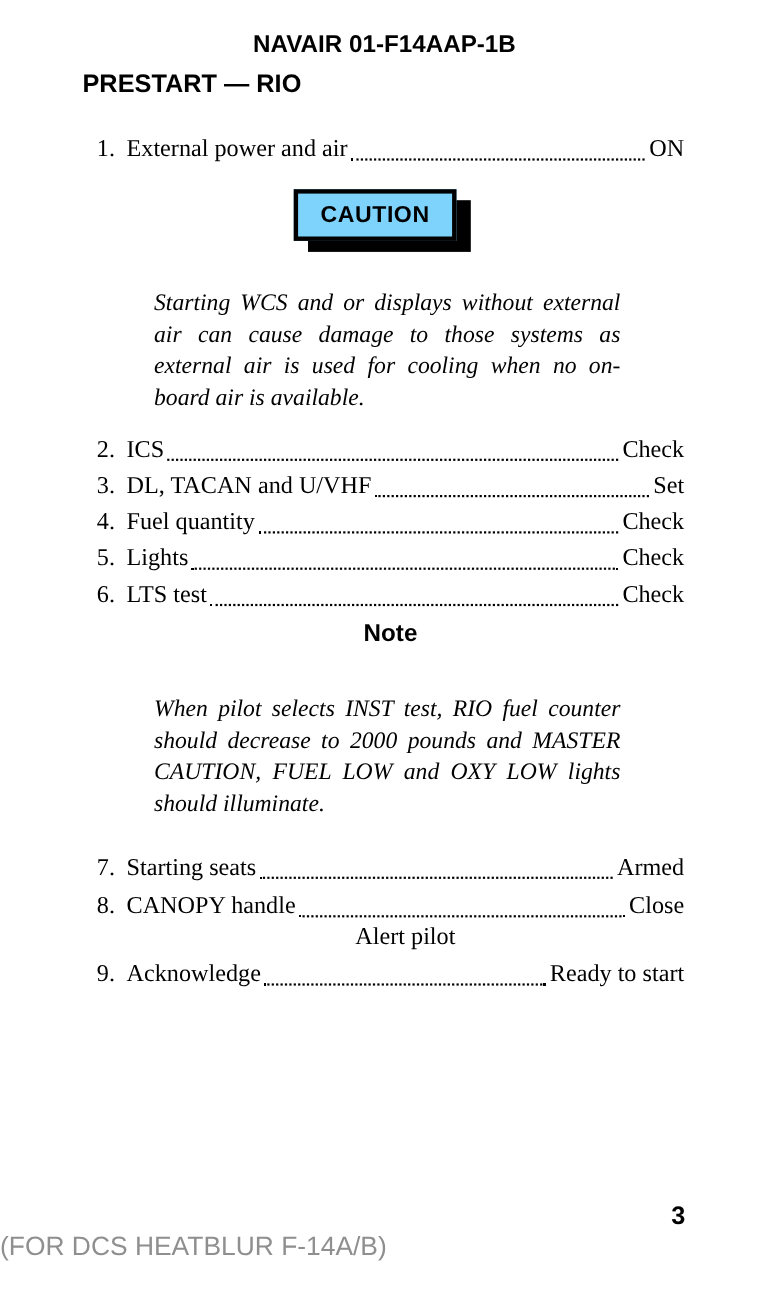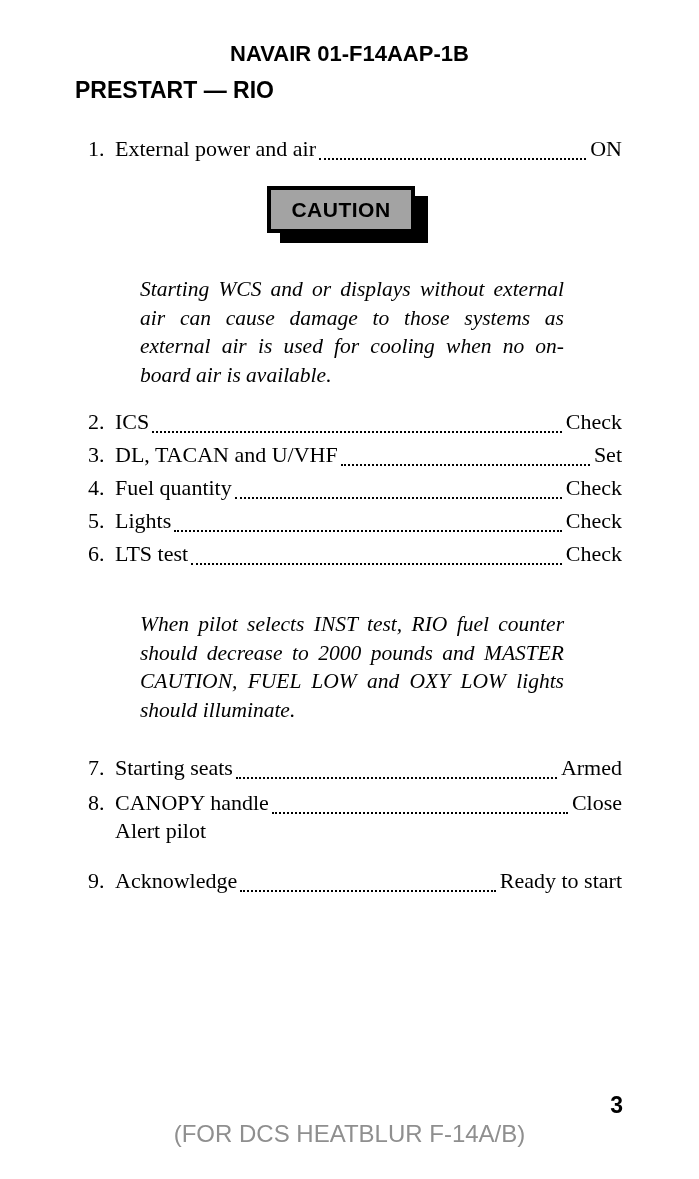--- a/index.html
+++ b/index.html
@@ -5,21 +5,21 @@
   html, body { margin: 0; padding: 0; }
   body {
     width: 699px; height: 1179px;
     background: #ffffff;
     font-family: "Liberation Serif", serif;
     color: #000000;
     position: relative;
     overflow: hidden;
   }
   .doc-title {
-    padding-top: 43px;
+    padding-top: 29px;
     text-align: center;
     font-family: "Liberation Sans", sans-serif;
     font-weight: bold;
     font-size: 22px;
     line-height: 22px;
   }
   .section-title {
     margin: 14px 0 0 75px;
     font-family: "Liberation Sans", sans-serif;
     font-weight: bold;
@@ -47,21 +47,21 @@
     margin: 0 4px 0 3px;
     min-width: 20px;
   }
   .check-row .val { flex: none; }
   .item-1 { margin-top: 34px; }
   .caution-box {
     margin: 23px 0 0 179px;
     width: 140px;
     height: 39px;
     border: 4px solid #000;
-    background: #a3a3a3;
+    background: #7dd3fc;
     box-shadow: 13px 10px 0 #000;
     text-align: center;
     line-height: 39px;
     font-family: "Liberation Sans", sans-serif;
     font-weight: bold;
     font-size: 21px;
     letter-spacing: 0.5px;
   }
   .body-para {
     margin: 42px 0 0 52px;
@@ -81,35 +81,36 @@
     font-size: 22px;
     line-height: 24px;
   }
   .note-para { }
   .list-7-9 { margin-top: 30px; }
   .list-7-9 .check-row { margin-bottom: 7px; }
   .continuation {
     margin-left: 27px;
     font-size: 22px;
     line-height: 27px;
-    margin-bottom: 23px;
+    margin-bottom: 7px;
+    text-align: center;
   }
   .page-number {
     position: absolute;
     top: 1092px;
     right: 76px;
     font-family: "Liberation Sans", sans-serif;
     font-weight: bold;
     font-size: 23px;
   }
   .footer-note {
     position: absolute;
     top: 1120px;
     left: 0; right: 0;
-    text-align: center;
+    text-align: left;
     font-family: "Liberation Sans", sans-serif;
     font-size: 24px;
     color: #8f8f8f;
   }
 </style>
 </head>
 <body>
 
 <div class="doc-title">NAVAIR 01-F14AAP-1B</div>
 
@@ -156,20 +157,21 @@
       <span class="val">Check</span>
     </div>
     <div class="check-row">
       <span class="num">6.</span>
       <span class="lbl">LTS test</span>
       <span class="leader"></span>
       <span class="val">Check</span>
     </div>
   </div>
 
+  <div class="note-heading">Note</div>
 
   <div class="body-para note-para">When pilot selects INST test, RIO fuel counter should decrease to 2000 pounds and MASTER CAUTION, FUEL LOW and OXY LOW lights should illuminate.</div>
 
   <div class="list-7-9">
     <div class="check-row">
       <span class="num">7.</span>
       <span class="lbl">Starting seats</span>
       <span class="leader"></span>
       <span class="val">Armed</span>
     </div>

